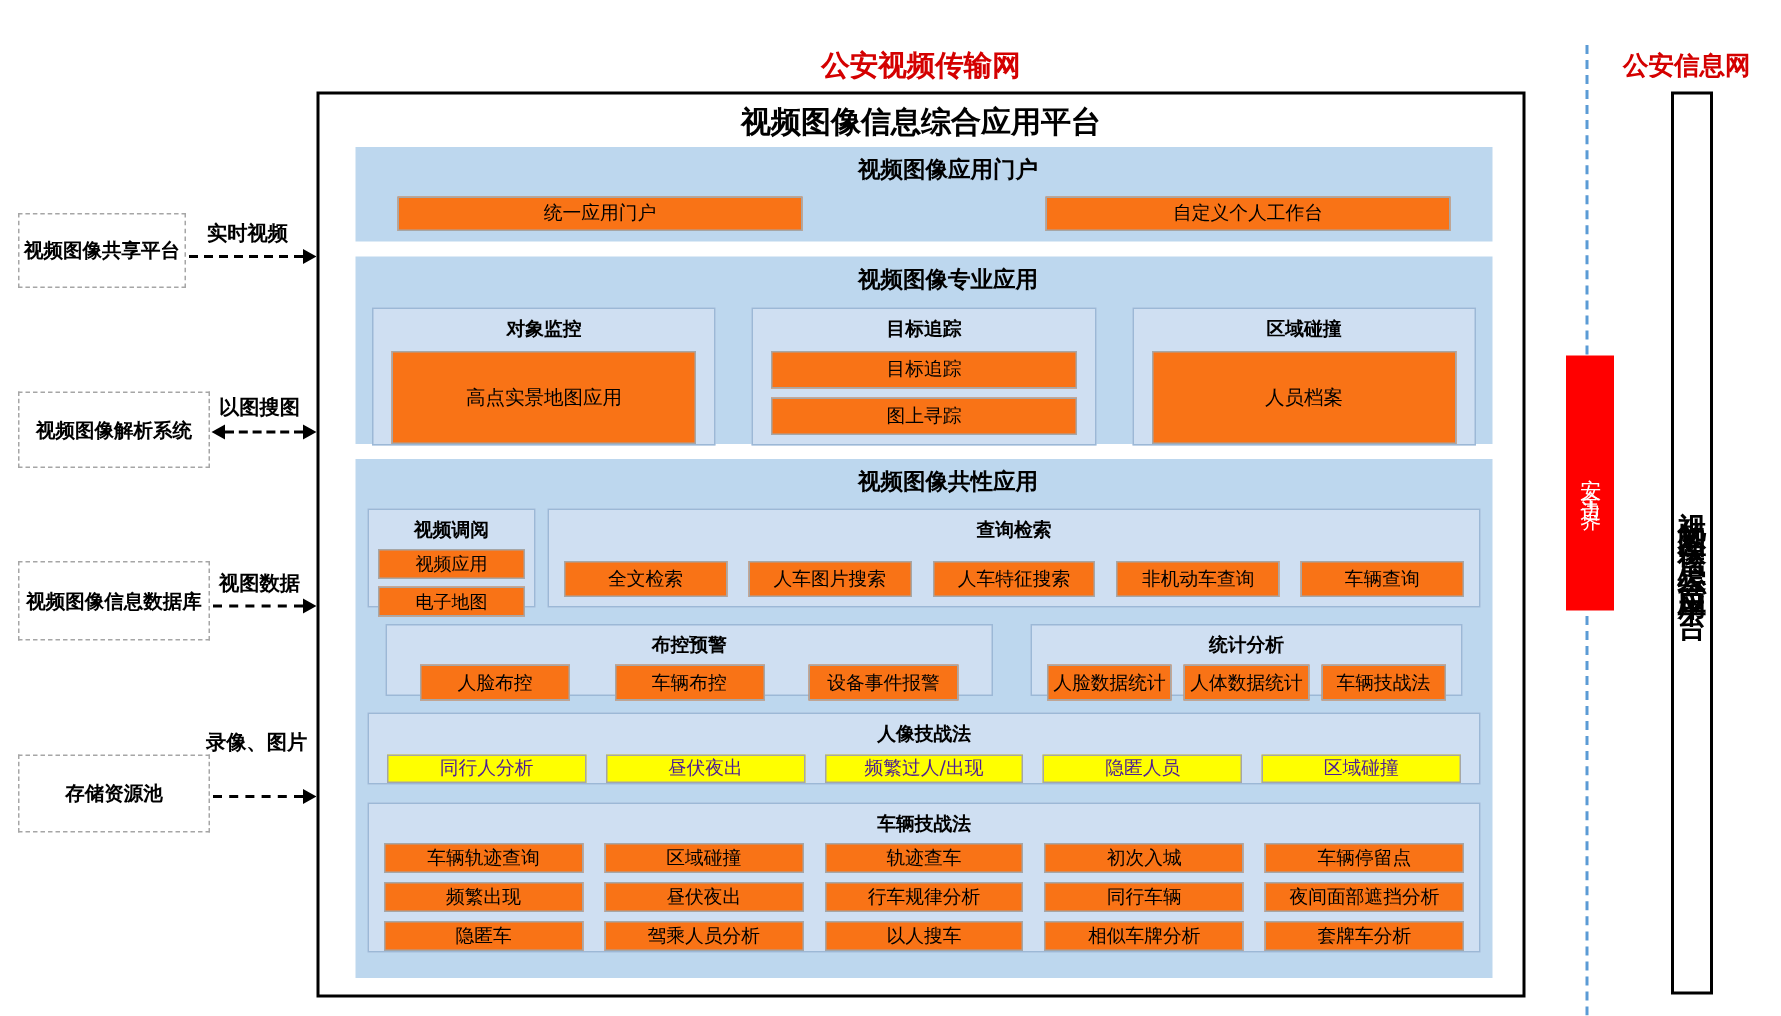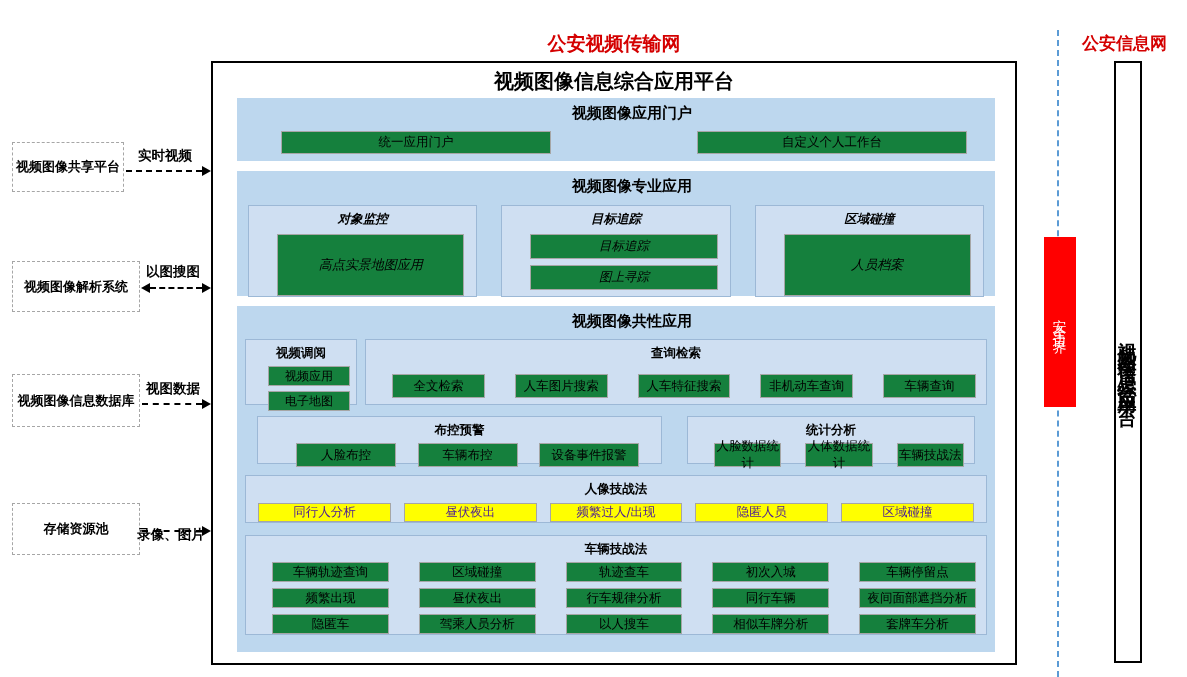--- a/index.html
+++ b/index.html
@@ -37,45 +37,45 @@
   .arrow.bidir::before{content:"";position:absolute;left:-9px;top:-6px;width:0;height:0;
     border-right:9px solid #000;border-top:5px solid transparent;border-bottom:5px solid transparent;}
   .arrow-1{left:126px;top:170px;width:76px;}
   .arrow-2{left:150px;top:287px;width:52px;}
   .arrow-3{left:142px;top:403px;width:60px;}
   .arrow-4{left:142px;top:530px;width:60px;}
   .arrow-label{position:absolute;text-align:center;font-weight:bold;font-size:13.5px;white-space:nowrap;color:#000;}
   .albl-1{left:122px;top:147px;width:86px;}
   .albl-2{left:138px;top:263px;width:70px;}
   .albl-3{left:138px;top:380px;width:70px;}
-  .albl-4{left:130px;top:526px;width:82px;}
+  .albl-4{left:130px;top:486px;width:82px;}
 
   
   .main-box{position:absolute;left:211px;top:61px;width:806px;height:604px;
     border:2px solid #000;background:#fff;}
   .main-title{text-align:center;margin-top:5px;font-size:20px;font-weight:bold;color:#000;}
 
   .section{position:absolute;left:24px;width:758px;background:var(--section-bg);}
   .sec-portal{top:35px;height:63px;}
   .sec-pro{top:108px;height:125px;}
   .sec-common{top:243px;height:346px;}
   .section-title{text-align:center;font-weight:bold;font-size:15px;padding-top:6px;color:#000;padding-left:32px;}
 
-  .wbox{background:#15803d;border:1px solid var(--box-border);display:flex;align-items:center;
-    justify-content:center;font-size:12.5px;text-align:center;color:#000;margin-left:16px;}
+  .wbox{background:#f97316;border:1px solid var(--box-border);display:flex;align-items:center;
+    justify-content:center;font-size:12.5px;text-align:center;color:#000;}
   .ybox{background:var(--highlight);border:1px solid var(--box-border);display:flex;align-items:center;
     justify-content:center;font-size:12.5px;text-align:left;color:#4c1d95;}
 
   .portal-items{display:flex;justify-content:space-between;padding:8px 28px 0;}
   .portal-items .wbox{width:270px;height:23px;}
 
   .group{background:var(--group-bg);border:1px solid var(--group-border);}
   .group-title{text-align:center;font-weight:bold;font-size:12.5px;padding-top:5px;color:#000;}
 
-  .pro-groups{display:flex;gap:24px;padding:9px 11px 0;font-style:italic;}
+  .pro-groups{display:flex;gap:24px;padding:9px 11px 0;}
   .pro-group{flex:1;height:92px;}
   .pro-group .pad{padding:6px 12px 0;}
   .tall-item{height:62px;font-size:13px;}
   .two-items{display:flex;flex-direction:column;gap:6px;}
   .two-items .wbox{height:25px;}
 
   .common-rowA{display:flex;gap:8px;padding:8px 8px 0;}
   .grp-video{width:112px;height:66px;}
   .grp-video .pad{padding:4px 6px 0;display:flex;flex-direction:column;gap:5px;}
   .grp-video .wbox{height:20px;font-size:12px;}

